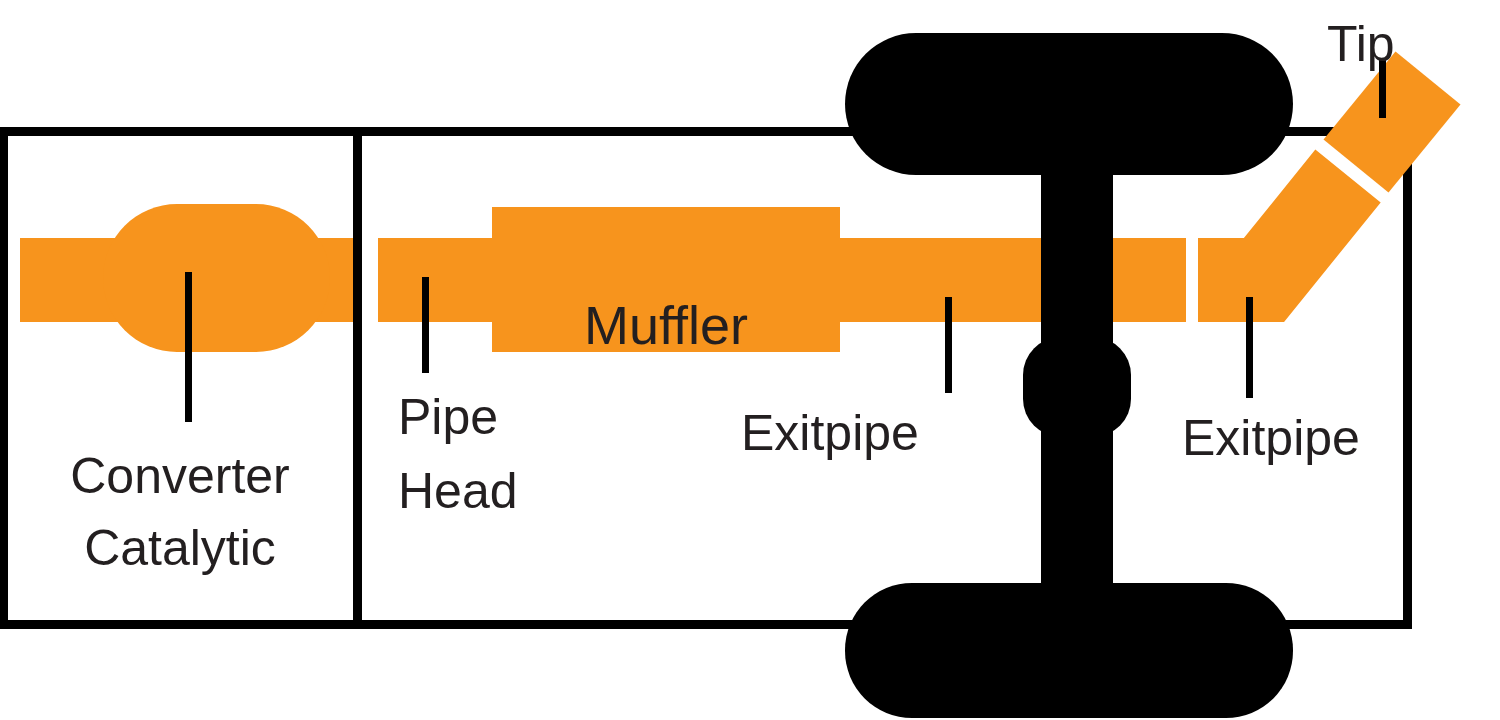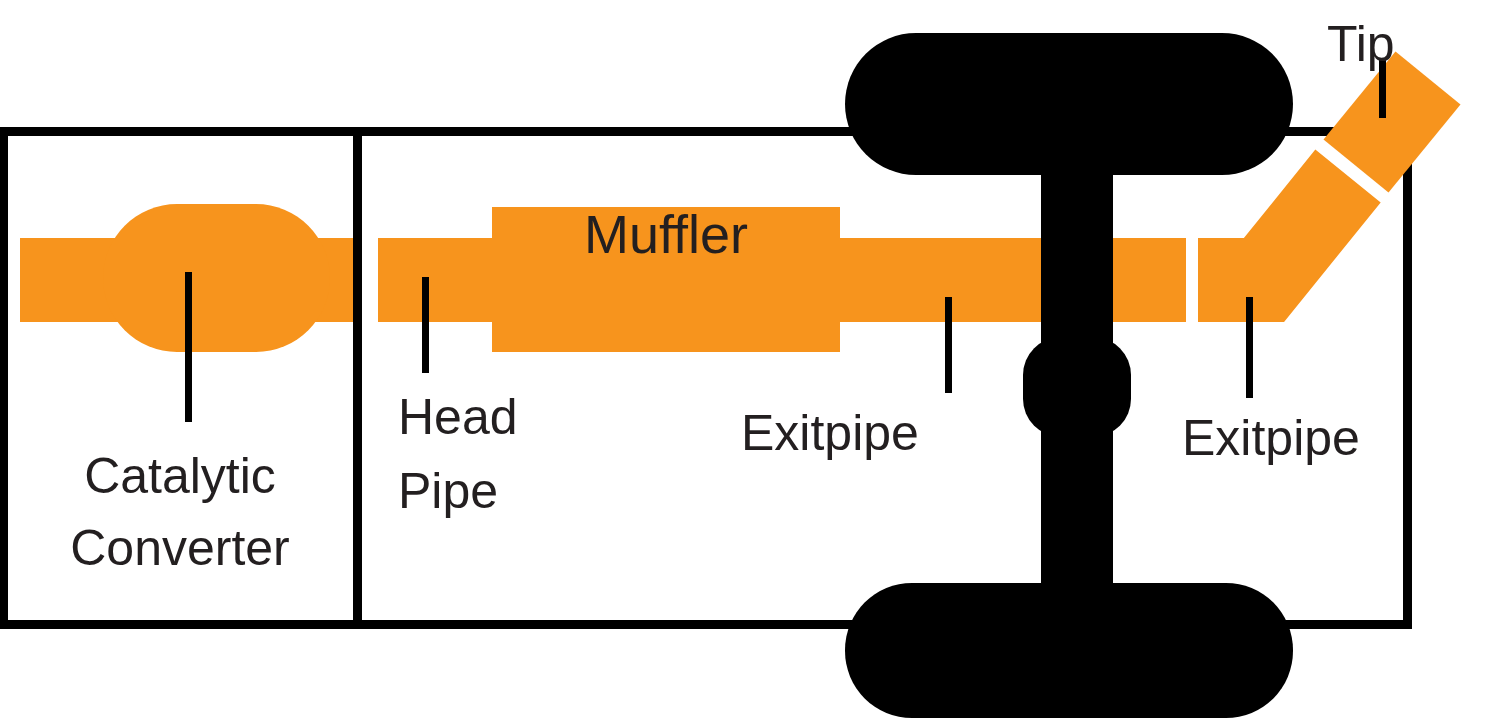--- a/index.html
+++ b/index.html
@@ -19,21 +19,21 @@
   .line-top{left:0;top:127px;width:1412px;height:9px;}
   .line-bottom{left:0;top:620px;width:1412px;height:9px;}
   .line-left{left:0;top:127px;width:8px;height:502px;}
   .line-mid{left:353px;top:127px;width:9px;height:502px;}
   .line-right{left:1403px;top:127px;width:9px;height:502px;}
 
   
   .pipe-inlet{left:20px;top:238px;width:335px;height:84px;}
   .cat-converter{left:103px;top:204px;width:227px;height:148px;border-radius:74px;}
   .pipe-head{left:378px;top:238px;width:114px;height:84px;}
-  .muffler{left:492px;top:207px;width:348px;height:145px;display:flex;align-items:flex-start;justify-content:center;}
+  .muffler{left:492px;top:207px;width:348px;height:145px;display:flex;align-items:flex-end;justify-content:center;}
   .tailpipe{left:840px;top:238px;width:346px;height:84px;}
 
   
   .wheel-top{left:845px;top:33px;width:448px;height:142px;border-radius:71px;}
   .wheel-bottom{left:845px;top:583px;width:448px;height:135px;border-radius:67px;}
   .axle{left:1041px;top:95px;width:72px;height:550px;}
   .differential{left:1023px;top:337px;width:108px;height:100px;border-radius:38px;}
 
   
   .leader{width:7px;background:#000000;}
@@ -83,27 +83,27 @@
   <div class="abs blk axle"></div>
   <div class="abs blk differential"></div>
 
   <div class="abs leader leader-cat"></div>
   <div class="abs leader leader-head"></div>
   <div class="abs leader leader-tail"></div>
   <div class="abs leader leader-exit"></div>
   <div class="abs leader leader-tip"></div>
 
   <div class="label label-cat">
+    <div>Converter</div>
     <div>Catalytic</div>
-    <div>Converter</div>
   </div>
 
   <div class="label label-head">
+    <div>Pipe</div>
     <div>Head</div>
-    <div>Pipe</div>
   </div>
 
   <div class="label label-tail">Exitpipe</div>
 
   <div class="label label-tip">Tip</div>
 
   <div class="label label-exit">Exitpipe</div>
 
 </div>
 

